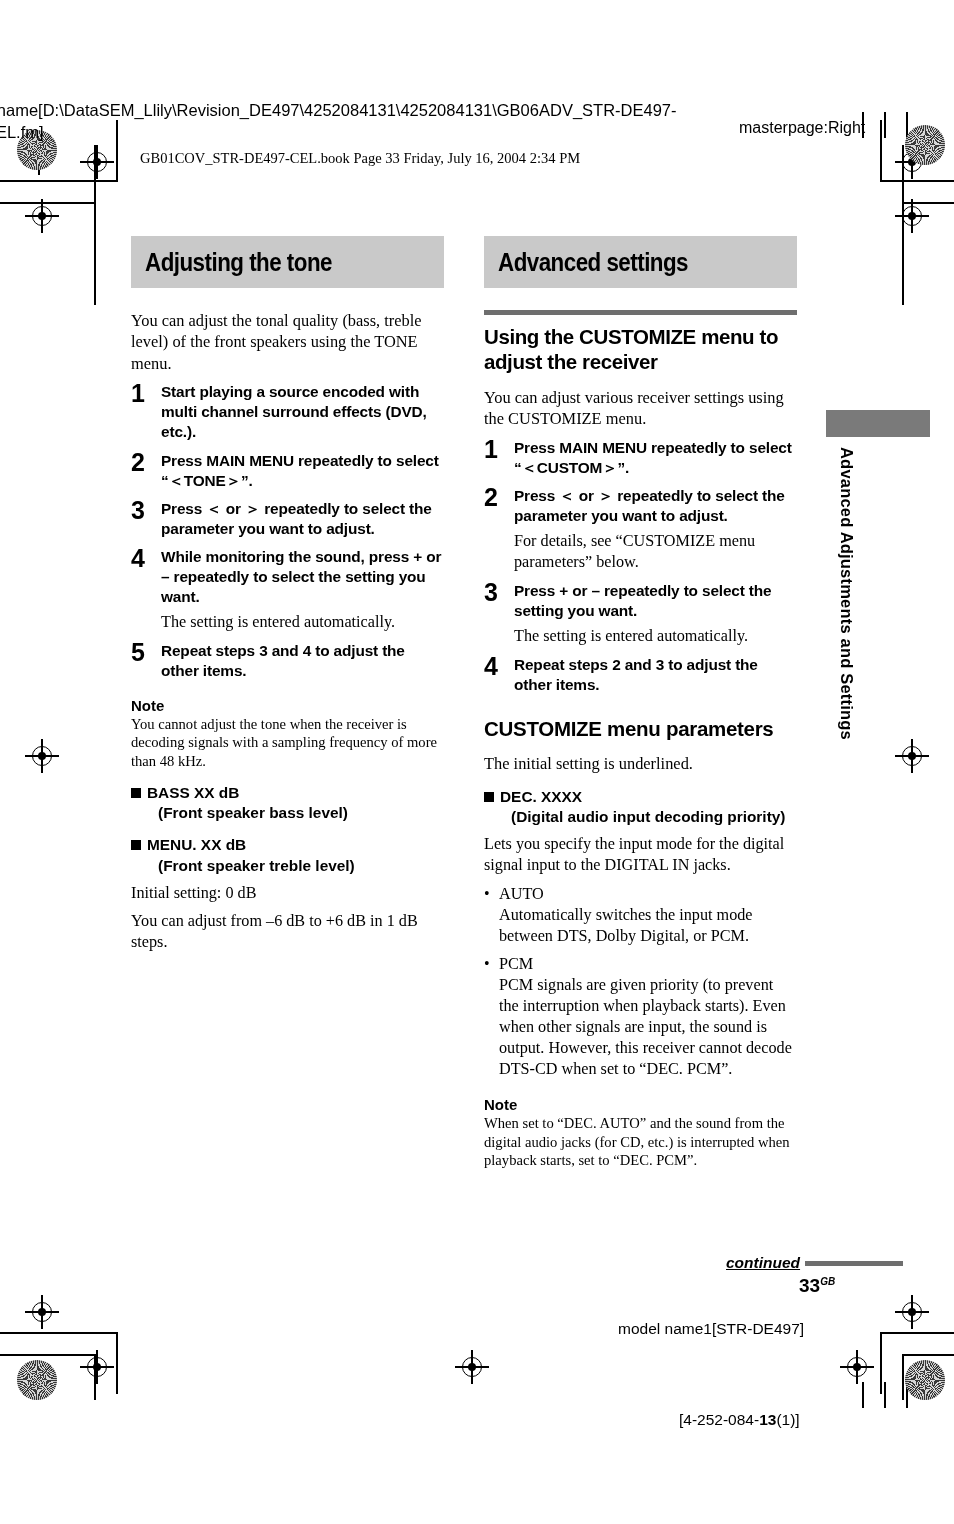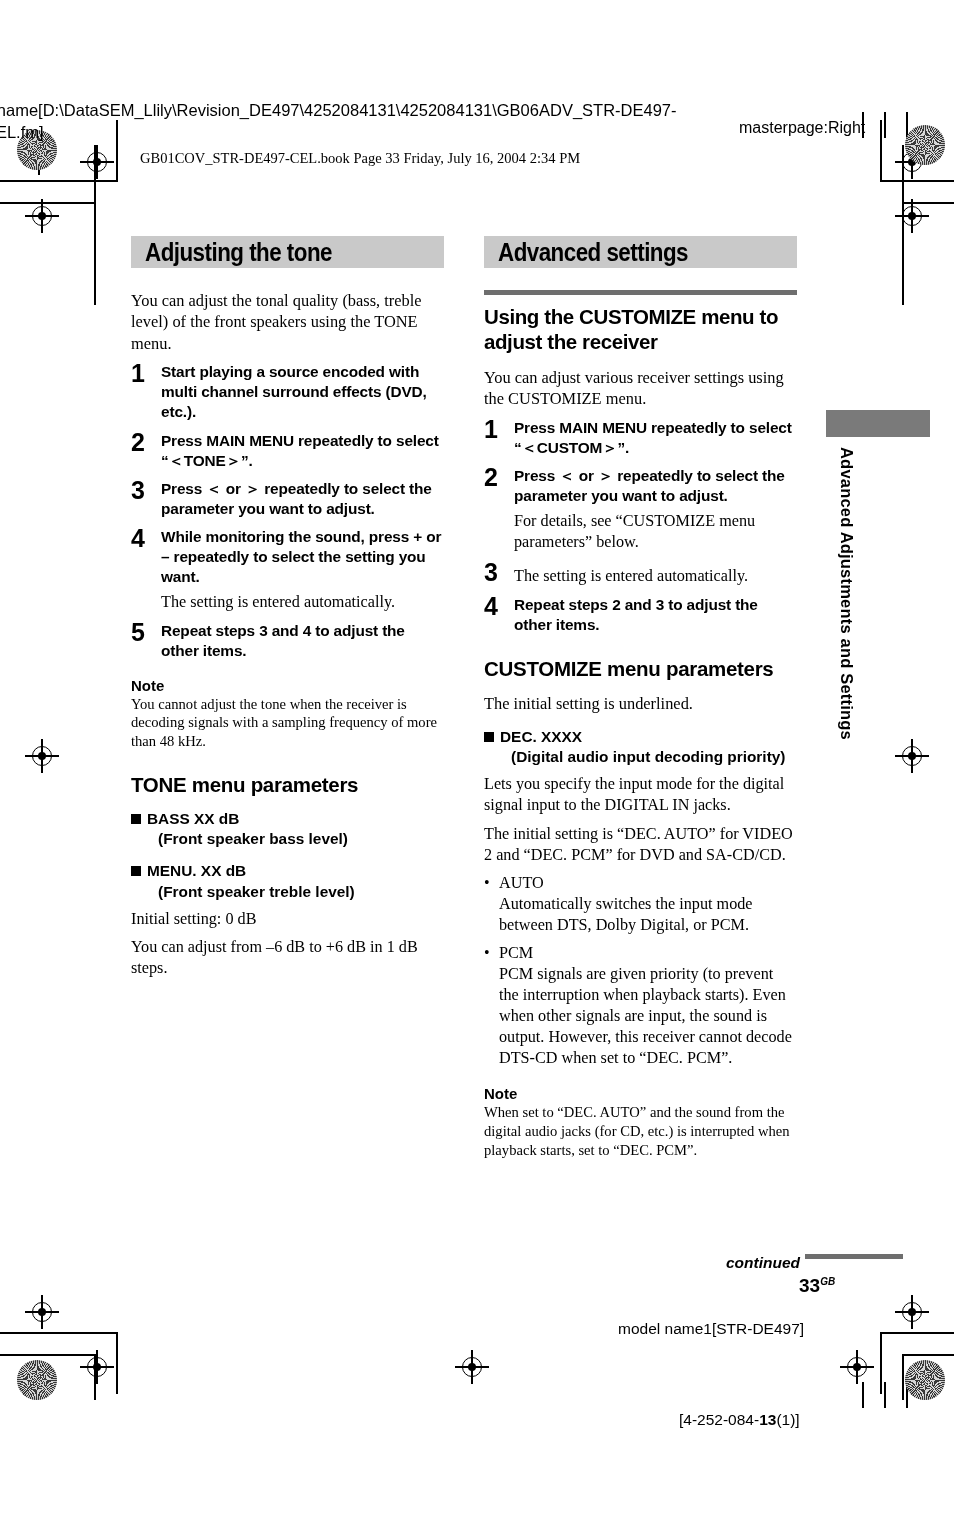--- a/index.html
+++ b/index.html
@@ -93,21 +93,21 @@
   .col {
     position: absolute;
     width: 313px;
   }
   #col-left  { left: 131px; top: 236px; }
   #col-right { left: 484px; top: 236px; }
 
   
   .section-bar {
     background: #c9c9c9;
-    height: 32px;
+    height: 52px;
     display: flex;
     align-items: center;
     padding-left: 14px;
     box-sizing: border-box;
     margin-bottom: 22px;
   }
   .section-bar .title {
     font-family: "Liberation Sans", sans-serif;
     font-weight: bold;
     font-size: 26px;
@@ -270,21 +270,22 @@
     writing-mode: vertical-rl;
     text-orientation: mixed;
   }
 
   
   #continued-wrap {
     position: absolute;
     left: 726px;
     top: 1254px;
     display: flex;
-    align-items: flex-start;
+    align-items: center;
+    text-decoration: underline;
   }
   #continued-text {
     font-family: "Liberation Sans", sans-serif;
     font-weight: bold;
     font-style: italic;
     font-size: 15.5px;
   }
   #continued-rule {
     width: 98px;
     height: 5px;
@@ -470,21 +471,20 @@
   <div class="step">
     <div class="step-num">5</div>
     <div class="step-body">
       <div class="step-title">Repeat steps 3 and 4 to adjust the other items.</div>
     </div>
   </div>
 
   <div class="note-head">Note</div>
   <div class="note-body">You cannot adjust the tone when the receiver is decoding signals with a sampling frequency of more than 48 kHz.</div>
 
-  <div class="params-head">TONE menu parameters</div>
 
   <div class="sq-item">
     <span class="sq-mark"></span>
     <span class="sq-text">
       <span>BASS XX dB</span>
       <span class="sq-sub">(Front speaker bass level)</span>
     </span>
   </div>
 
   <div class="sq-item">
@@ -521,20 +521,21 @@
     <div class="step-num">2</div>
     <div class="step-body">
       <div class="step-title">Press ＜ or ＞ repeatedly to select the parameter you want to adjust.</div>
       <div class="step-note">For details, see “CUSTOMIZE menu parameters” below.</div>
     </div>
   </div>
 
   <div class="step">
     <div class="step-num">3</div>
     <div class="step-body">
+      <div class="step-title">Press + or – repeatedly to select the setting you want.</div>
       <div class="step-note">The setting is entered automatically.</div>
     </div>
   </div>
 
   <div class="step">
     <div class="step-num">4</div>
     <div class="step-body">
       <div class="step-title">Repeat steps 2 and 3 to adjust the other items.</div>
     </div>
   </div>
@@ -544,21 +545,20 @@
 
   <div class="sq-item">
     <span class="sq-mark"></span>
     <span class="sq-text">
       <span>DEC. XXXX</span>
       <span class="sq-sub">(Digital audio input decoding priority)</span>
     </span>
   </div>
 
   <div class="plain-line">Lets you specify the input mode for the digital signal input to the DIGITAL IN jacks.</div>
-  <div class="plain-line">The initial setting is “DEC. AUTO” for VIDEO 2 and “DEC. PCM” for DVD and SA-CD/CD.</div>
 
   <div class="opt">
     <div class="opt-label">
       <span class="opt-bullet">•</span>
       <span>AUTO</span>
     </div>
     <div class="opt-desc">Automatically switches the input mode between DTS, Dolby Digital, or PCM.</div>
   </div>
 
   <div class="opt">

